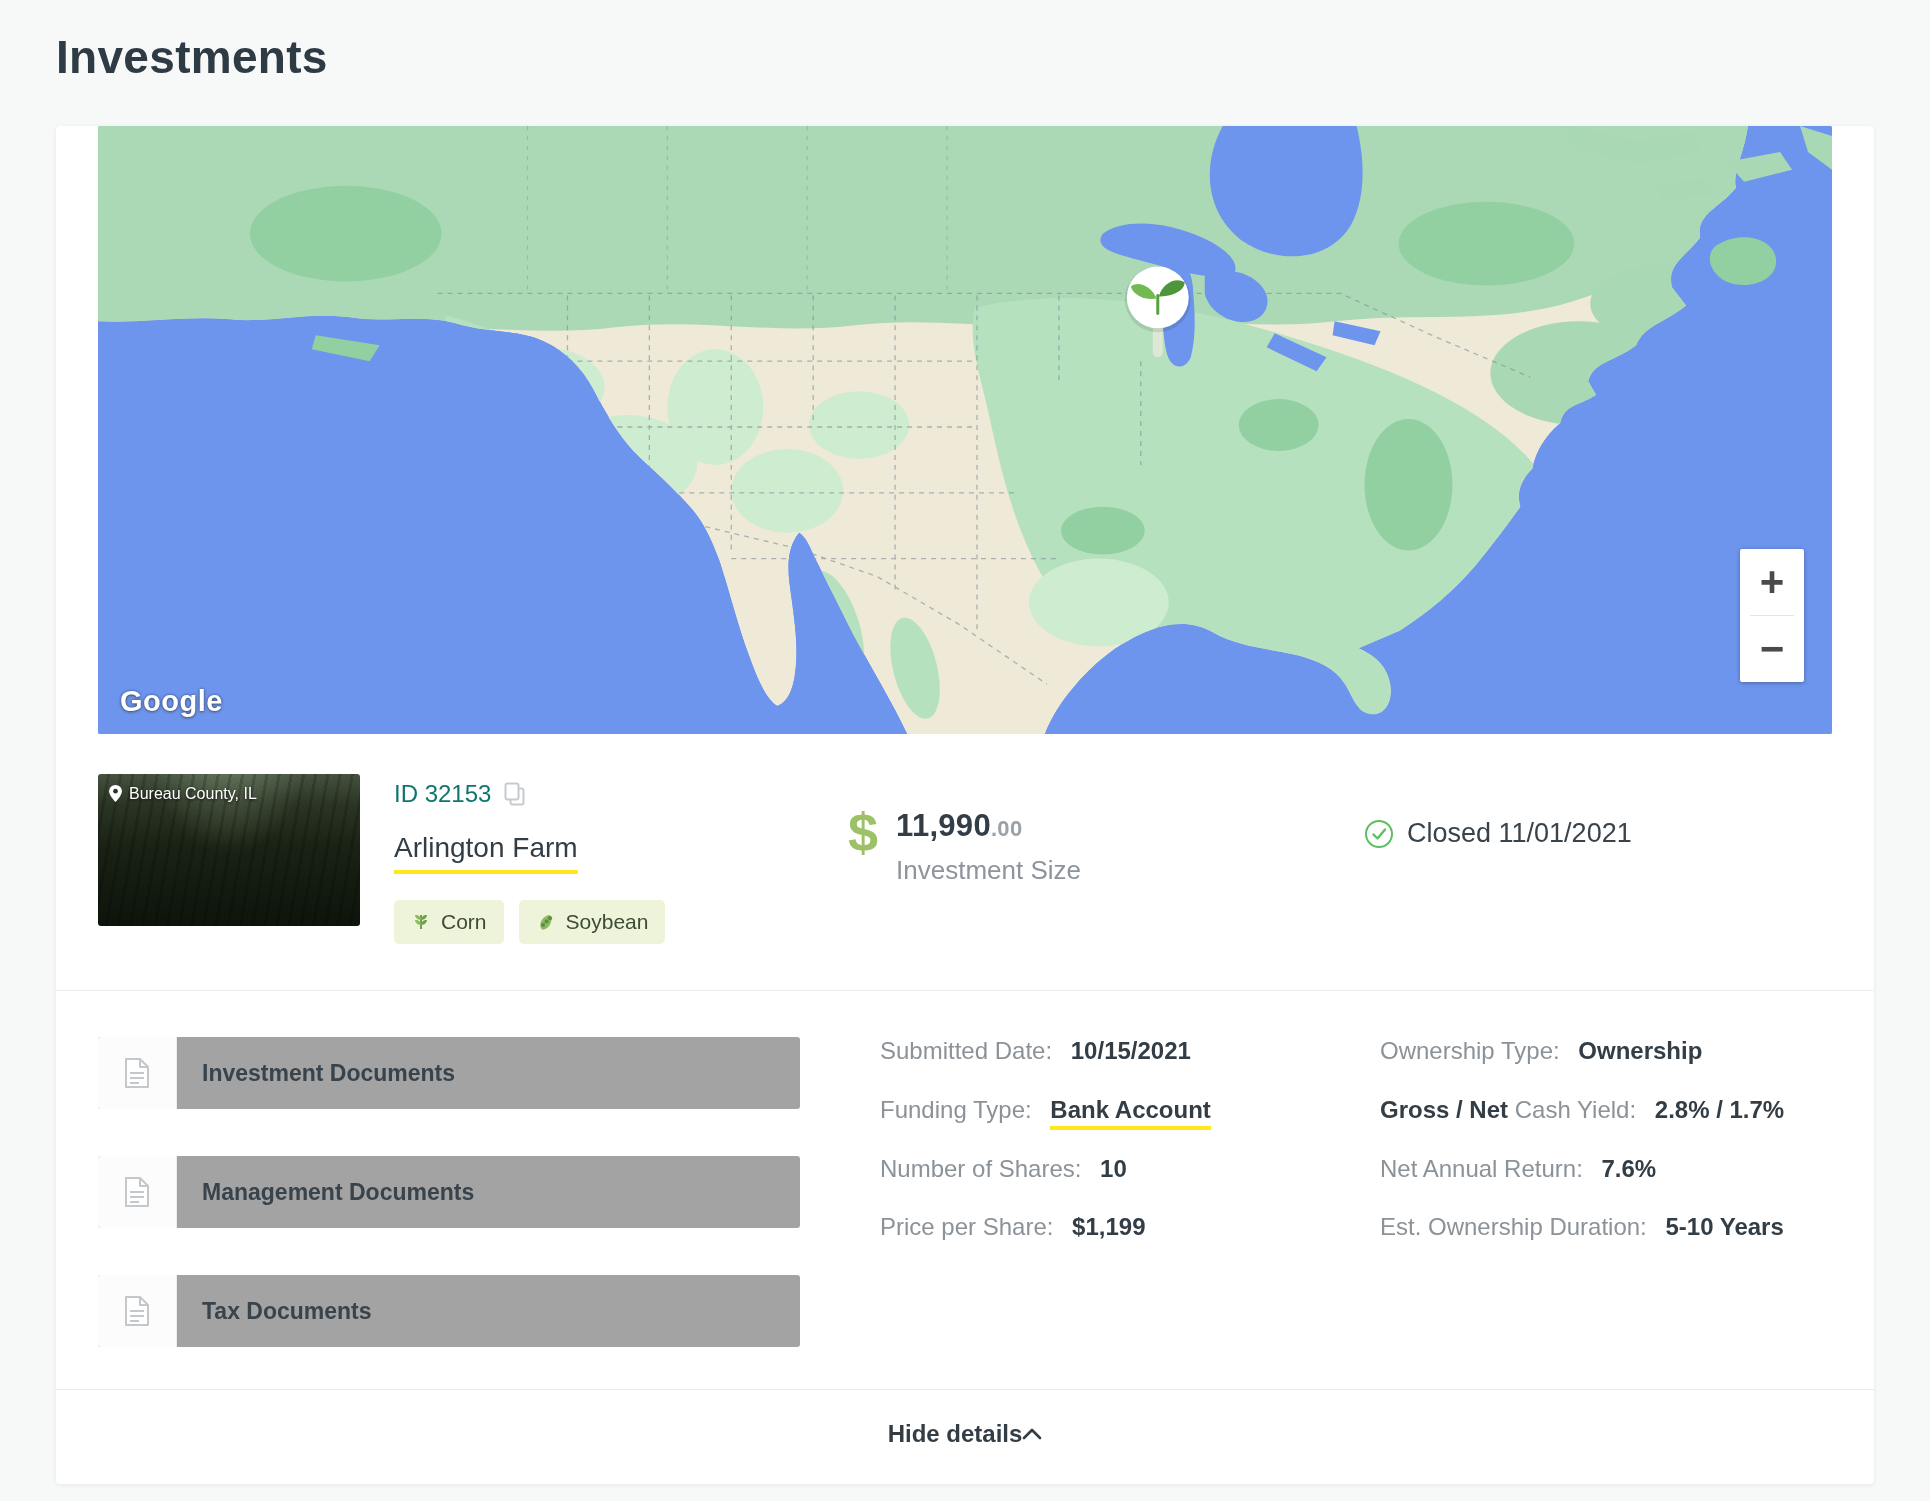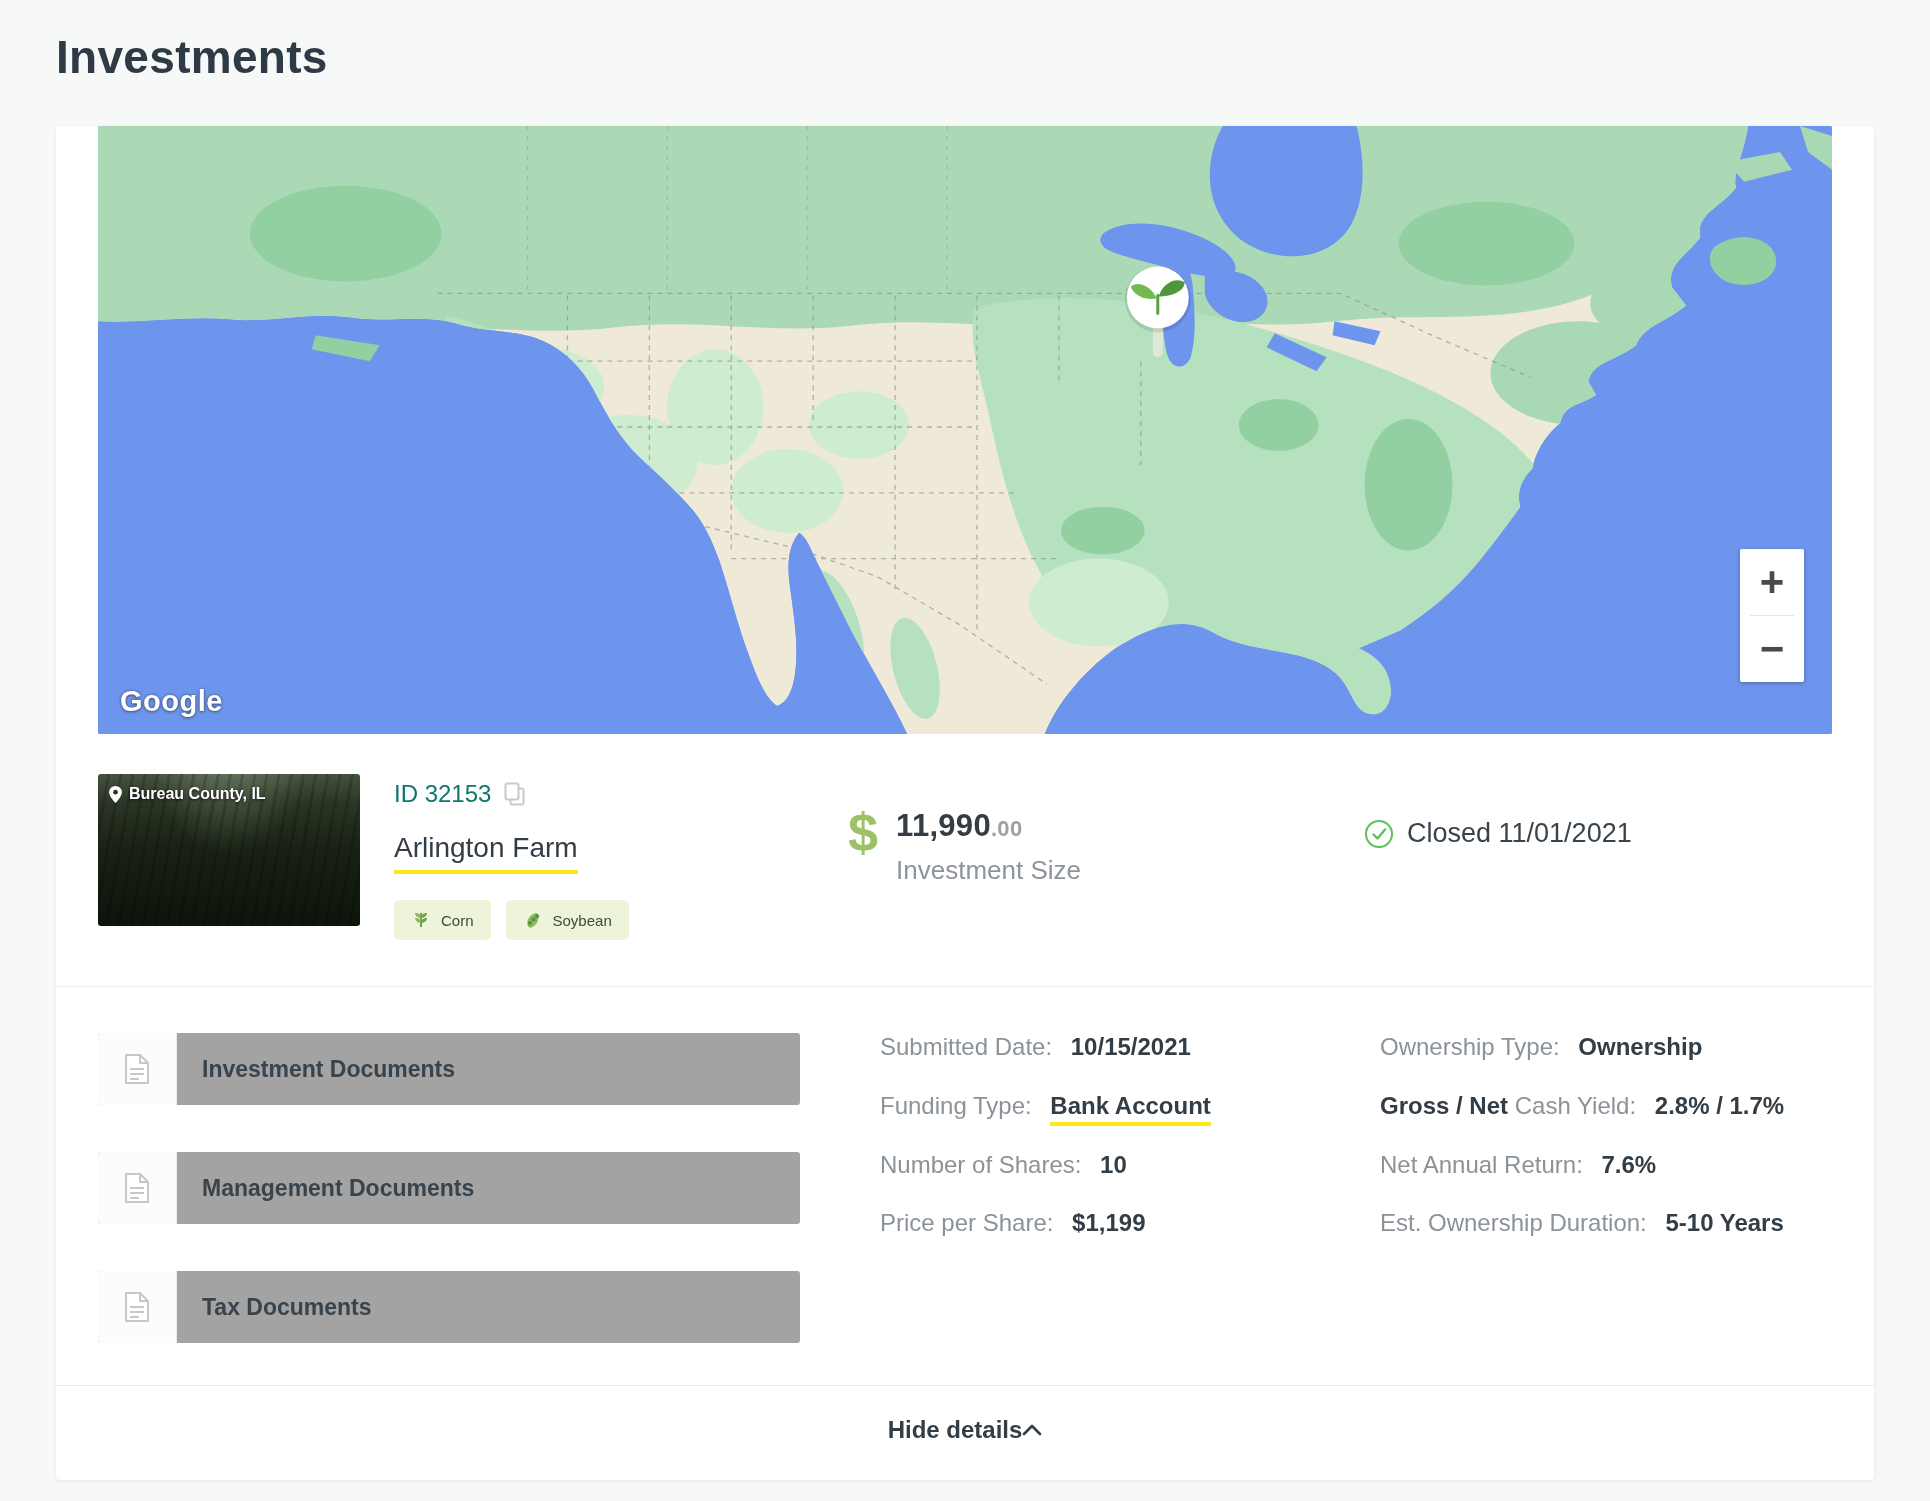--- a/index.html
+++ b/index.html
@@ -63,35 +63,35 @@
       radial-gradient(ellipse at 50% -30%, rgba(150,170,140,.5), rgba(0,0,0,0) 45%),
       linear-gradient(180deg, #45523e 0%, #2b3525 20%, #192214 48%, #0d140b 100%);
   }
   .thumb::after {
     content:""; position:absolute; inset:0;
     background: repeating-linear-gradient(100deg, rgba(0,0,0,0) 0 9px, rgba(0,0,0,.38) 9px 12px);
     opacity:.45;
   }
   .thumb-loc {
     position: absolute; top: 11px; left: 11px; z-index: 2;
-    display: flex; align-items: flex-end; gap: 7px;
-    color: #fff; font-size: 16px; text-shadow: 0 1px 3px rgba(0,0,0,.8); font-weight: bold;
+    display: flex; align-items: flex-start; gap: 7px;
+    color: #fff; font-size: 16px; text-shadow: 0 1px 3px rgba(0,0,0,.8);
   }
   .title-block { width: 488px; padding-left: 34px; }
   .id-row { margin-top: 6px; display: flex; align-items: center; gap: 12px; color: #0f766e; font-size: 24px; }
   .farm-name {
     display: inline-block; margin-top: 24px;
     font-size: 28px; font-weight: 400; color: #333d46;
     padding-bottom: 6px; border-bottom: 4px solid #ffe71e;
     text-decoration: none; cursor: pointer;
   }
   .tags { margin-top: 26px; display: flex; gap: 15px; }
   .tag {
     background: #edf4da; border-radius: 5px; padding: 10px 17px;
-    font-size: 15px; color: #3d4a36; display: flex; align-items: center; gap: 10px;
+    font-size: 21px; color: #3d4a36; display: flex; align-items: center; gap: 10px;
   }
 
   .size-block { width: 516px; display: flex; gap: 18px; padding-top: 34px; }
   .dollar { font-size: 54px; font-weight: 700; color: #9dc167; line-height: .9; }
   .amount { font-size: 31px; font-weight: 700; color: #333d46; letter-spacing: .3px; }
   .amount .cents { font-size: 22px; font-weight: 600; color: #9aa1a7; }
   .size-label { margin-top: 11px; font-size: 26px; color: #8d949b; }
 
   .status-block { flex: 1; display: flex; align-items: center; gap: 13px; padding-top: 44px; font-size: 27px; color: #39434c; }
 

